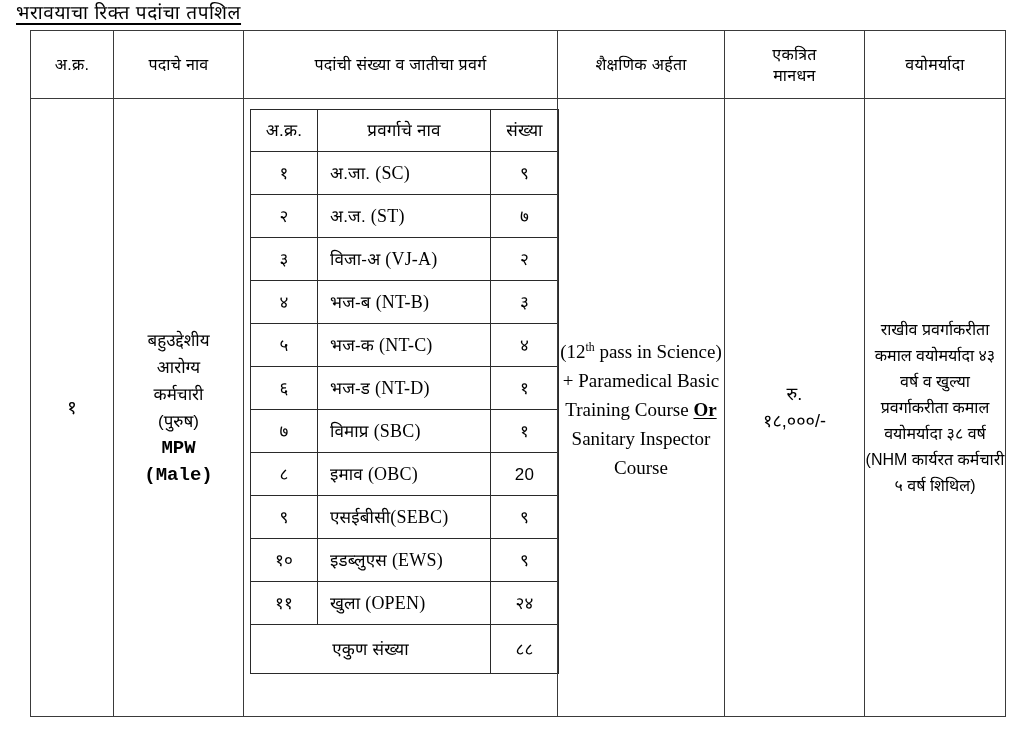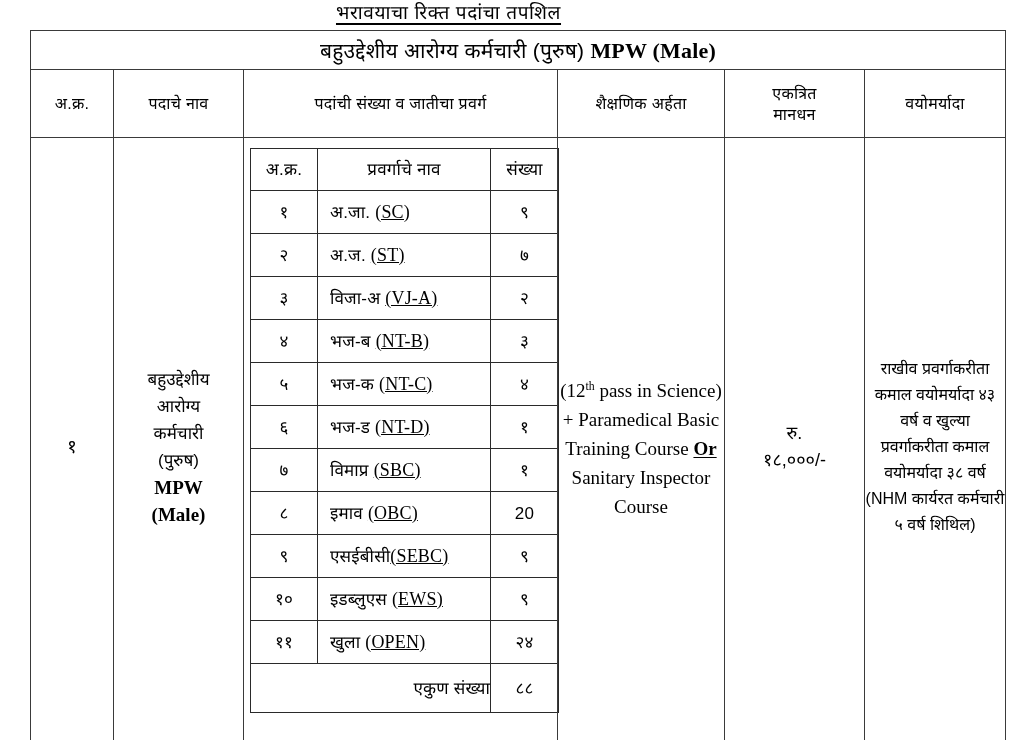--- a/index.html
+++ b/index.html
@@ -12,24 +12,23 @@
     height: 740px;
     font-family: "Liberation Serif", "DejaVu Serif", serif;
     color: #000000;
     position: relative;
     overflow: hidden;
   }
 
   
   .doc-title {
     position: absolute;
-    left: 10px;
+    left: 16px;
     top: 1px;
     width: 877px;
-    text-align: center;
     font-size: 19px;
     line-height: 24px;
     letter-spacing: 0.6px;
     font-family: "Liberation Sans", "DejaVu Sans", sans-serif;
   }
   .doc-title span {
     text-decoration: underline;
     text-underline-offset: 4px;
     text-decoration-thickness: 1.5px;
   }
@@ -84,21 +83,21 @@
   .body-cell.serif {
     font-family: "Liberation Serif", "DejaVu Serif", serif;
     font-size: 19px;
     line-height: 29px;
   }
   .body-cell.nest {
     vertical-align: top;
     padding: 10px 6px 12px 6px;
   }
   .post-name .en {
-    font-family: Liberation Serif, serif;
+    font-family: Liberation Mono, monospace;
     font-weight: bold;
     font-size: 19px;
   }
   .age-cell {
     font-size: 16px;
     line-height: 26px;
     padding: 0 8px;
   }
   .qual-cell u {
     font-weight: bold;
@@ -127,50 +126,43 @@
     text-align: center;
     vertical-align: middle;
     padding: 0;
     letter-spacing: 0.2px;
   }
   .inner-table .c-sr    { width: 66px; }
   .inner-table .c-name  { width: 172px; text-align: left; padding-left: 12px; }
   .inner-table .c-count { width: 67px; margin-left: 12px; }
   .inner-table .hdr td { height: 41px; }
   .inner-table .total td { height: 48px; }
-  .inner-table .total .t-label { text-align: right; padding-left: 0; }
+  .inner-table .total .t-label { text-align: center; padding-left: 0; }
   .inner-table .c-name .en {
     font-family: "Liberation Serif", "DejaVu Serif", serif;
     font-size: 18px;
-    text-decoration: underline;
   }
 </style>
 </head>
 <body>
 
 <div class="doc-title">
   <span>भरावयाचा रिक्त पदांचा तपशिल</span>
 </div>
 
 <table class="outer-table">
   <colgroup>
     <col style="width:83px">
     <col style="width:130px">
     <col style="width:314px">
     <col style="width:167px">
     <col style="width:140px">
     <col style="width:141px">
   </colgroup>
   <tbody>
-    <tr>
-      <td class="banner-cell" colspan="6">
-        <span>बहुउद्देशीय आरोग्य कर्मचारी (पुरुष)</span>
-        <span class="en">MPW (Male)</span>
-      </td>
-    </tr>
 
     <tr>
       <td class="head-cell">अ.क्र.</td>
       <td class="head-cell">पदाचे नाव</td>
       <td class="head-cell">पदांची संख्या व जातीचा प्रवर्ग</td>
       <td class="head-cell">शैक्षणिक अर्हता</td>
       <td class="head-cell" style="white-space:pre-line">एकत्रित
 मानधन</td>
       <td class="head-cell">वयोमर्यादा</td>
     </tr>

